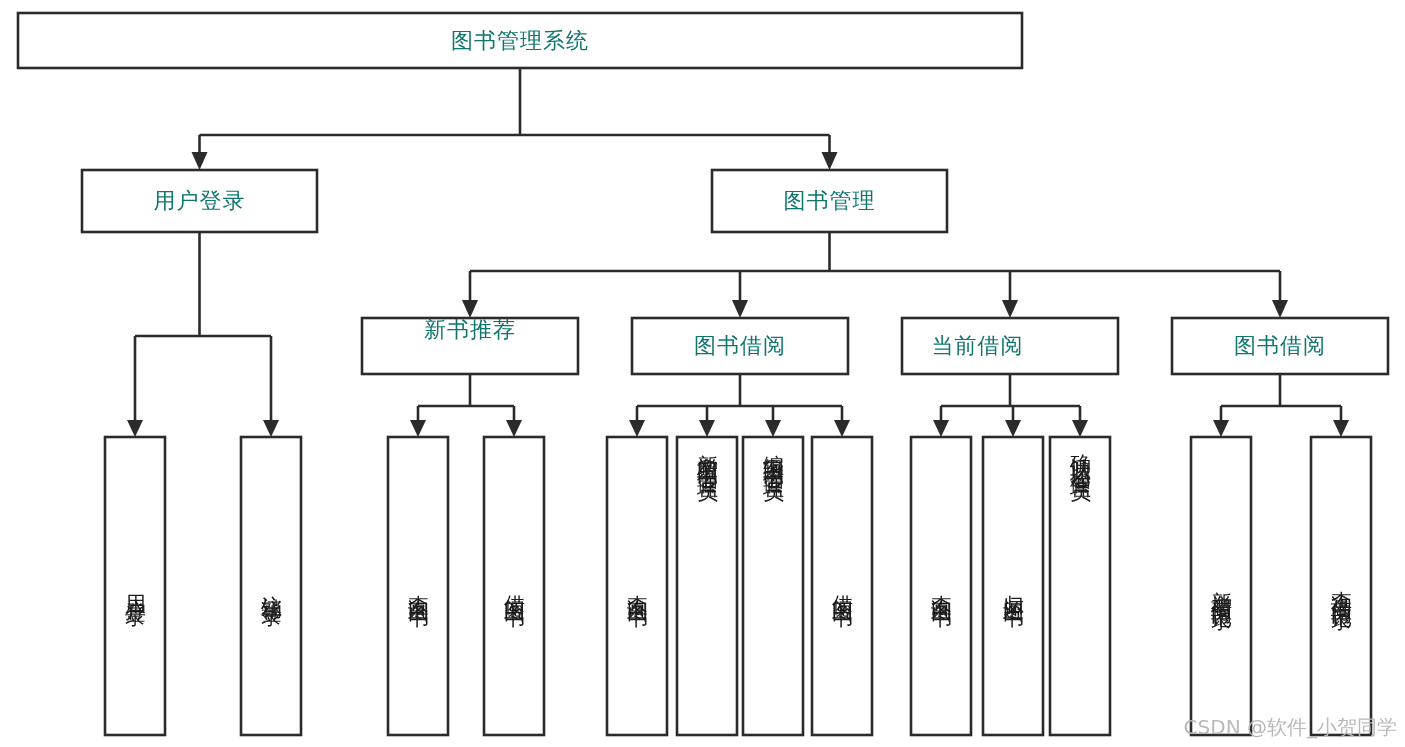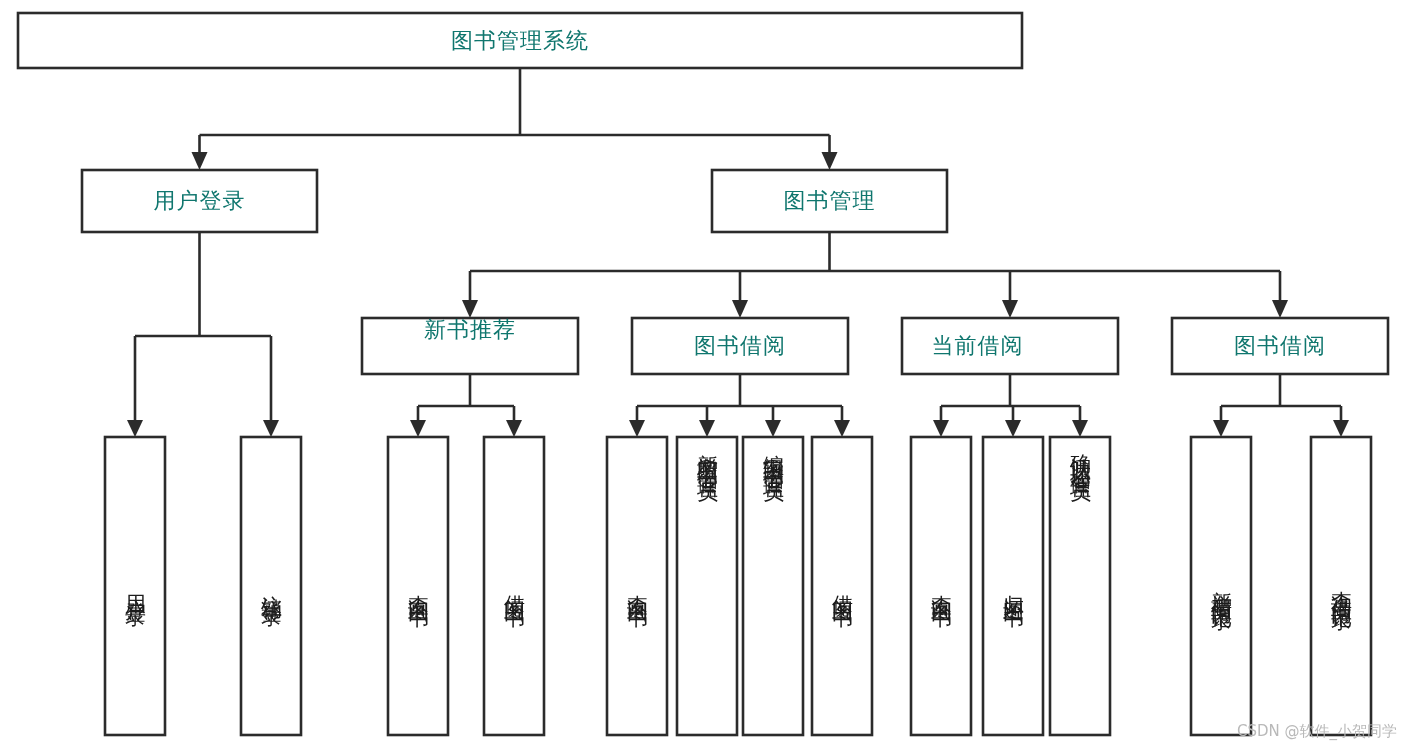--- a/index.html
+++ b/index.html
@@ -71,21 +71,21 @@
     font-size: 22px;
     color: #0f766e;
     letter-spacing: 1px;
     white-space: nowrap;
   }
   .watermark {
     position: absolute;
     right: 8px;
     bottom: 6px;
     font-family: "DejaVu Sans", "Liberation Sans", sans-serif;
-    font-size: 15px;
+    font-size: 20px;
     color: #b9b9b9;
     white-space: nowrap;
     pointer-events: none;
   }
 </style>
 </head>
 <body>
 
 <div id="diagram-root">
 

